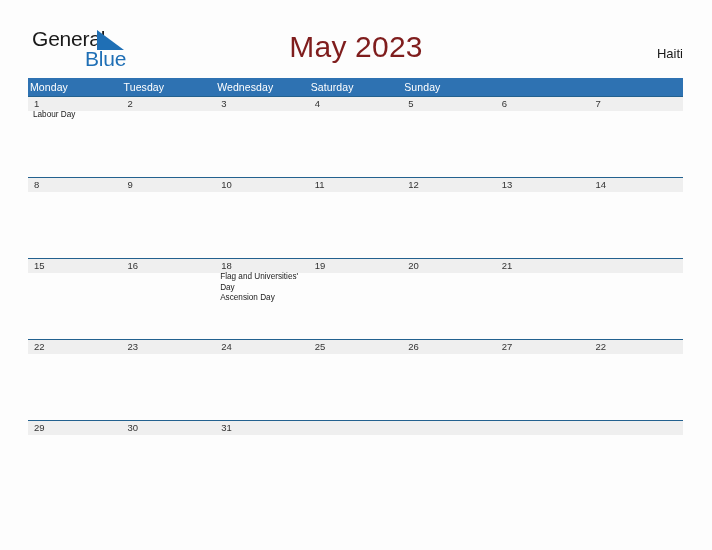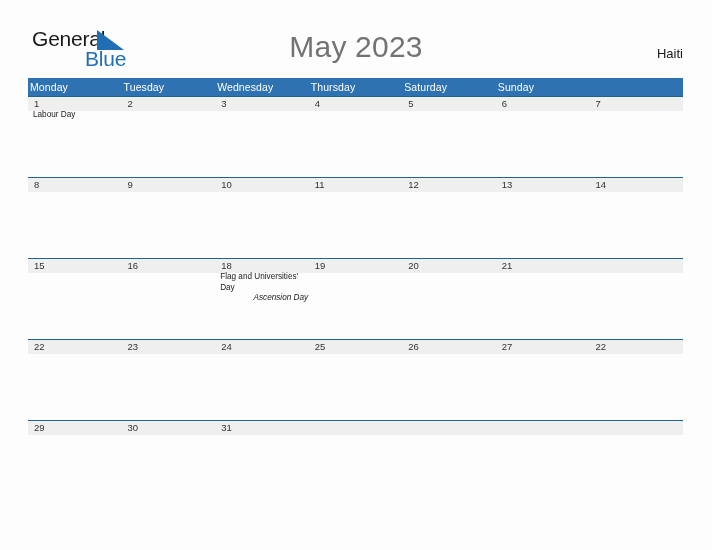--- a/index.html
+++ b/index.html
@@ -58,21 +58,21 @@
     line-height: 1;
   }
 
   .title {
     position: absolute;
     left: 0;
     top: 30px;
     width: 712px;
     text-align: center;
     font-size: 30px;
-    color: #737373;
+    color: #7f1d1d;
     font-family: "Liberation Sans", sans-serif;
     font-weight: normal;
     letter-spacing: 0.2px;
   }
 
   .country {
     position: absolute;
     right: 29px;
     top: 46px;
     font-size: 13px;
@@ -144,22 +144,21 @@
     top: 14px;
     width: 88px;
     font-size: 8.2px;
     line-height: 10.6px;
     color: #1a1a1a;
   }
   .event {
     display: block;
   }
   .event.center {
-    text-align: right;
-    font-style: italic;
+    text-align: left;
   }
 </style>
 </head>
 <body>
 
 <div class="top-header">
 
   <div class="logo">
     <span class="logo-general">General</span>
     <span class="logo-triangle">
@@ -174,21 +173,20 @@
 
   <div class="country">Haiti</div>
 
 </div>
 
 <div class="calendar">
   <div class="weekday-row">
       <div class="weekday-cell">Monday</div>
       <div class="weekday-cell">Tuesday</div>
       <div class="weekday-cell">Wednesday</div>
-      <div class="weekday-cell">Thursday</div>
       <div class="weekday-cell">Saturday</div>
       <div class="weekday-cell">Sunday</div>
     </div>
   <div class="weeks-container">
       <div class="week-row">
         <div class="date-band"></div>
         <div class="cells">
           <div class="day-cell">
             <div class="day-number">1</div>
             <div class="events">

